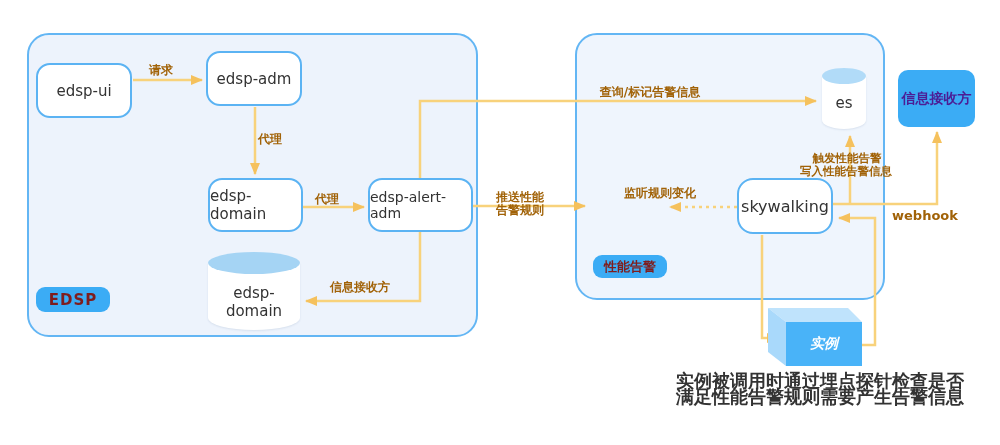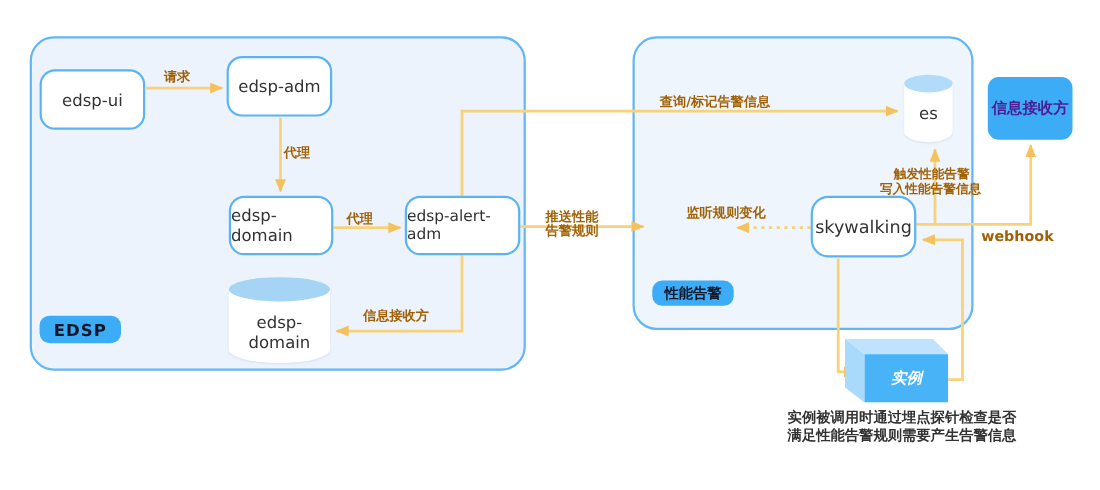--- a/index.html
+++ b/index.html
@@ -40,21 +40,21 @@
   .cyl-es { left:822px; top:68px; width:44px; height:61px; }
   .cyl-es .cyl-top { height:16px; background:#b1dbf8; }
   .cyl-es .cyl-body { top:8px; border-radius:0 0 50% 50% / 0 0 9px 9px; }
   .cyl-es .cyl-label { top:26px; font-size:15px; }
 
   
   .cloud-wrap { position:absolute; left:584px; top:173px; width:84px; height:60px; z-index:2; }
   .cloud-label { position:absolute; left:0; right:0; top:20px; text-align:center; font-size:15px; color:#333; z-index:3; }
 
   
-  .badge { position:absolute; background:#3bacf5; color:#0f172a; font-weight:bold;
+  .badge { position:absolute; background:#3bacf5; color:#7f1d1d; font-weight:bold;
            display:flex; align-items:center; justify-content:center; border-radius:9px; z-index:2; }
   .badge-edsp { left:36px; top:287px; width:74px; height:25px; font-size:15px; letter-spacing:1px; }
   .badge-perf { left:593px; top:255px; width:74px; height:23px; font-size:13px; }
 
   
   .receiver { position:absolute; left:898px; top:70px; width:77px; height:57px; background:#3bacf5;
               border-radius:10px; color:#4c1d95; font-weight:bold; font-size:14px;
               display:flex; align-items:center; justify-content:center; z-index:2; }
 
   
@@ -71,21 +71,21 @@
   .lbl-proxy2 { left:327px; top:191px; }
   .lbl-query { left:650px; top:84px;text-align:center; }
   .lbl-push { left:496px; top:191px; line-height:13px; }
   .lbl-perf-rules { left:360px; top:279px; }
   .lbl-listen { left:660px; top:185px; }
   .lbl-trigger1 { left:847px; top:151px; font-size:11.5px; }
   .lbl-trigger2 { left:846px; top:164px; font-size:11.5px; }
   .lbl-webhook { left:892px; top:208px; font-size:13px; }
 
   .caption { position:absolute; left:670px; top:373px; width:300px; text-align:center;
-             font-size:13px; font-weight:600; color:#333; line-height:15.5px; z-index:3; }
+             font-size:18px; font-weight:600; color:#333; line-height:15.5px; z-index:3; }
 </style>
 </head>
 <body>
 
 <div class="canvas">
 
   <div class="group group-edsp"></div>
   <div class="group group-perf"></div>
 
   <svg class="connectors" width="1000" height="445" viewBox="0 0 1000 445">

